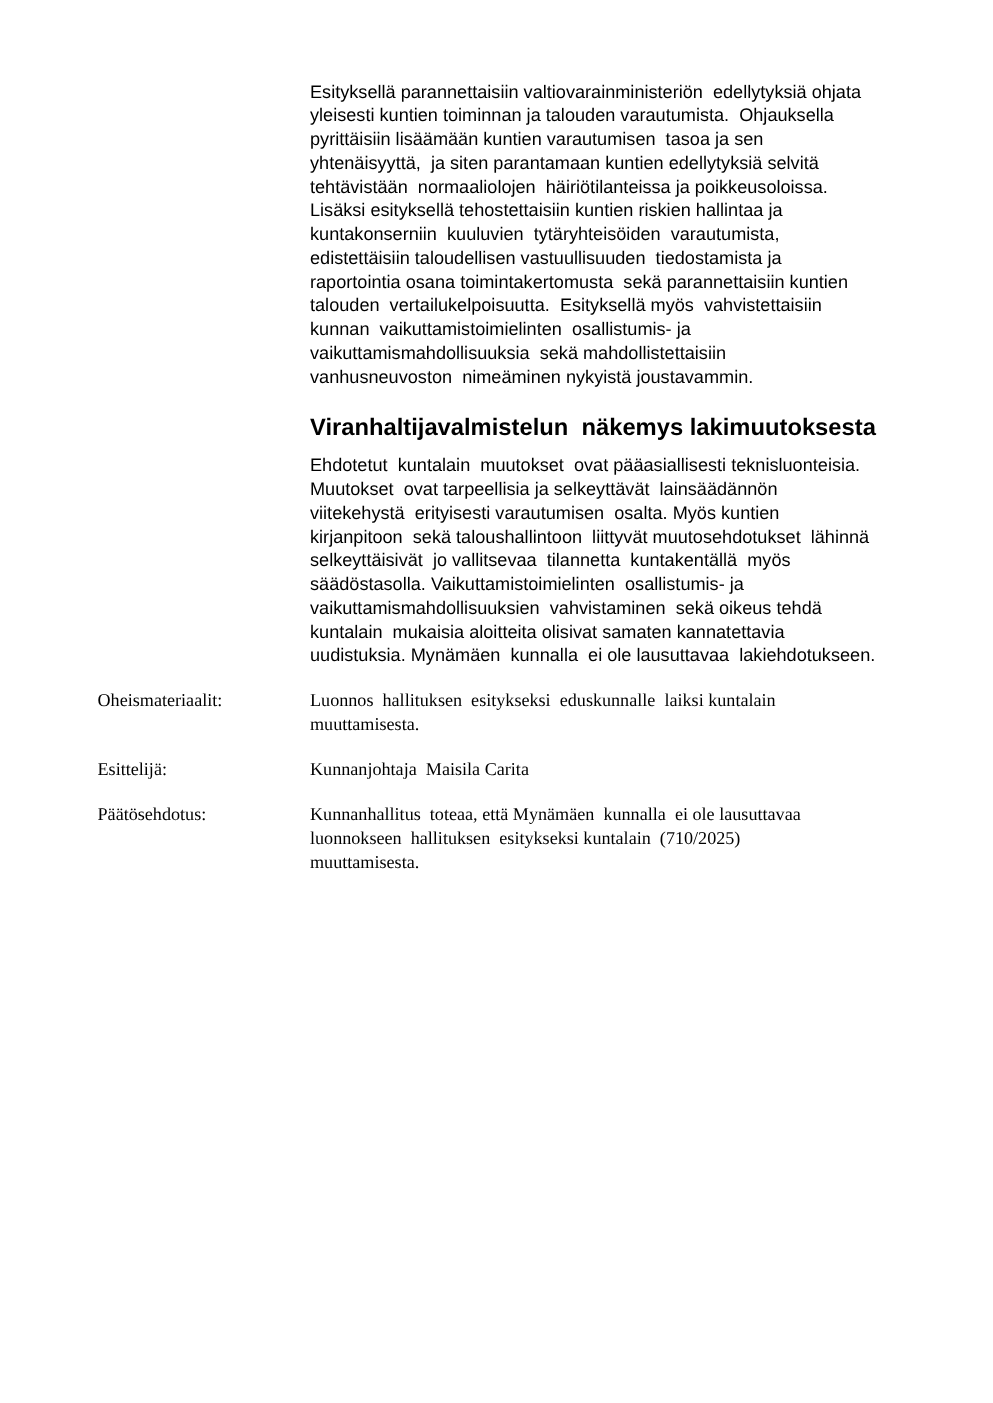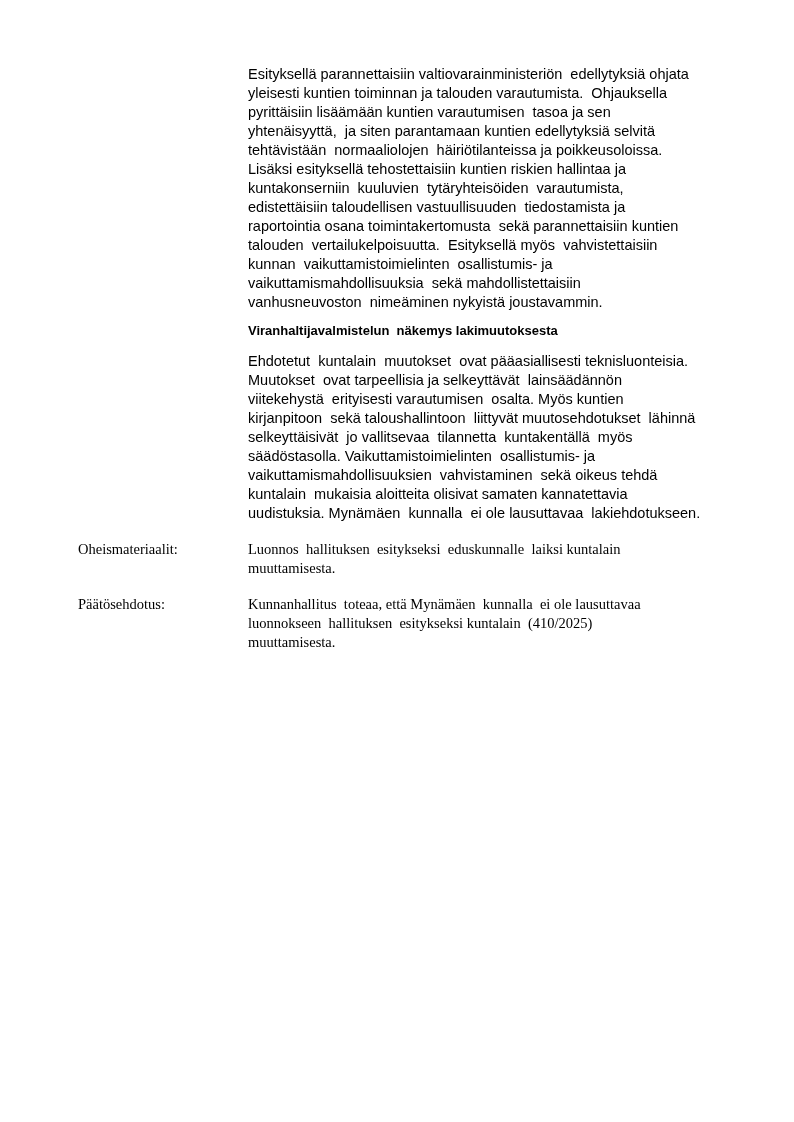--- a/index.html
+++ b/index.html
@@ -26,23 +26,23 @@
   }
   .para {
     margin: 0;
     white-space: pre-wrap;
   }
   .indent {
     margin-left: 170px;
     width: 520px;
   }
   .heading {
-    margin: 9px 0 12px 170px;
+    margin: 21px 0 12px 170px;
     width: 520px;
-    font-size: 13px;
+    font-size: 19px;
     font-weight: bold;
     line-height: 19px;
     white-space: pre-wrap;
   }
   .rows {
     margin-top: 17px;
     font-family: Liberation Serif, serif;
   }
   .field-row {
     display: flex;
@@ -94,24 +94,28 @@
 uudistuksia. Mynämäen  kunnalla  ei ole lausuttavaa  lakiehdotukseen.</p>
 
     <div class="rows">
 
       <div class="field-row">
         <div class="field-label">Oheismateriaalit:</div>
         <div class="field-value">Luonnos  hallituksen  esitykseksi  eduskunnalle  laiksi kuntalain
 muuttamisesta.</div>
       </div>
 
+      <div class="field-row">
+        <div class="field-label">Esittelijä:</div>
+        <div class="field-value">Kunnanjohtaja  Maisila Carita</div>
+      </div>
 
       <div class="field-row">
         <div class="field-label">Päätösehdotus:</div>
         <div class="field-value">Kunnanhallitus  toteaa, että Mynämäen  kunnalla  ei ole lausuttavaa
-luonnokseen  hallituksen  esitykseksi kuntalain  (410/2025)
+luonnokseen  hallituksen  esitykseksi kuntalain  (710/2025)
 muuttamisesta.</div>
       </div>
 
 
     </div>
   </div>
 </div>
 
 </body></html>

